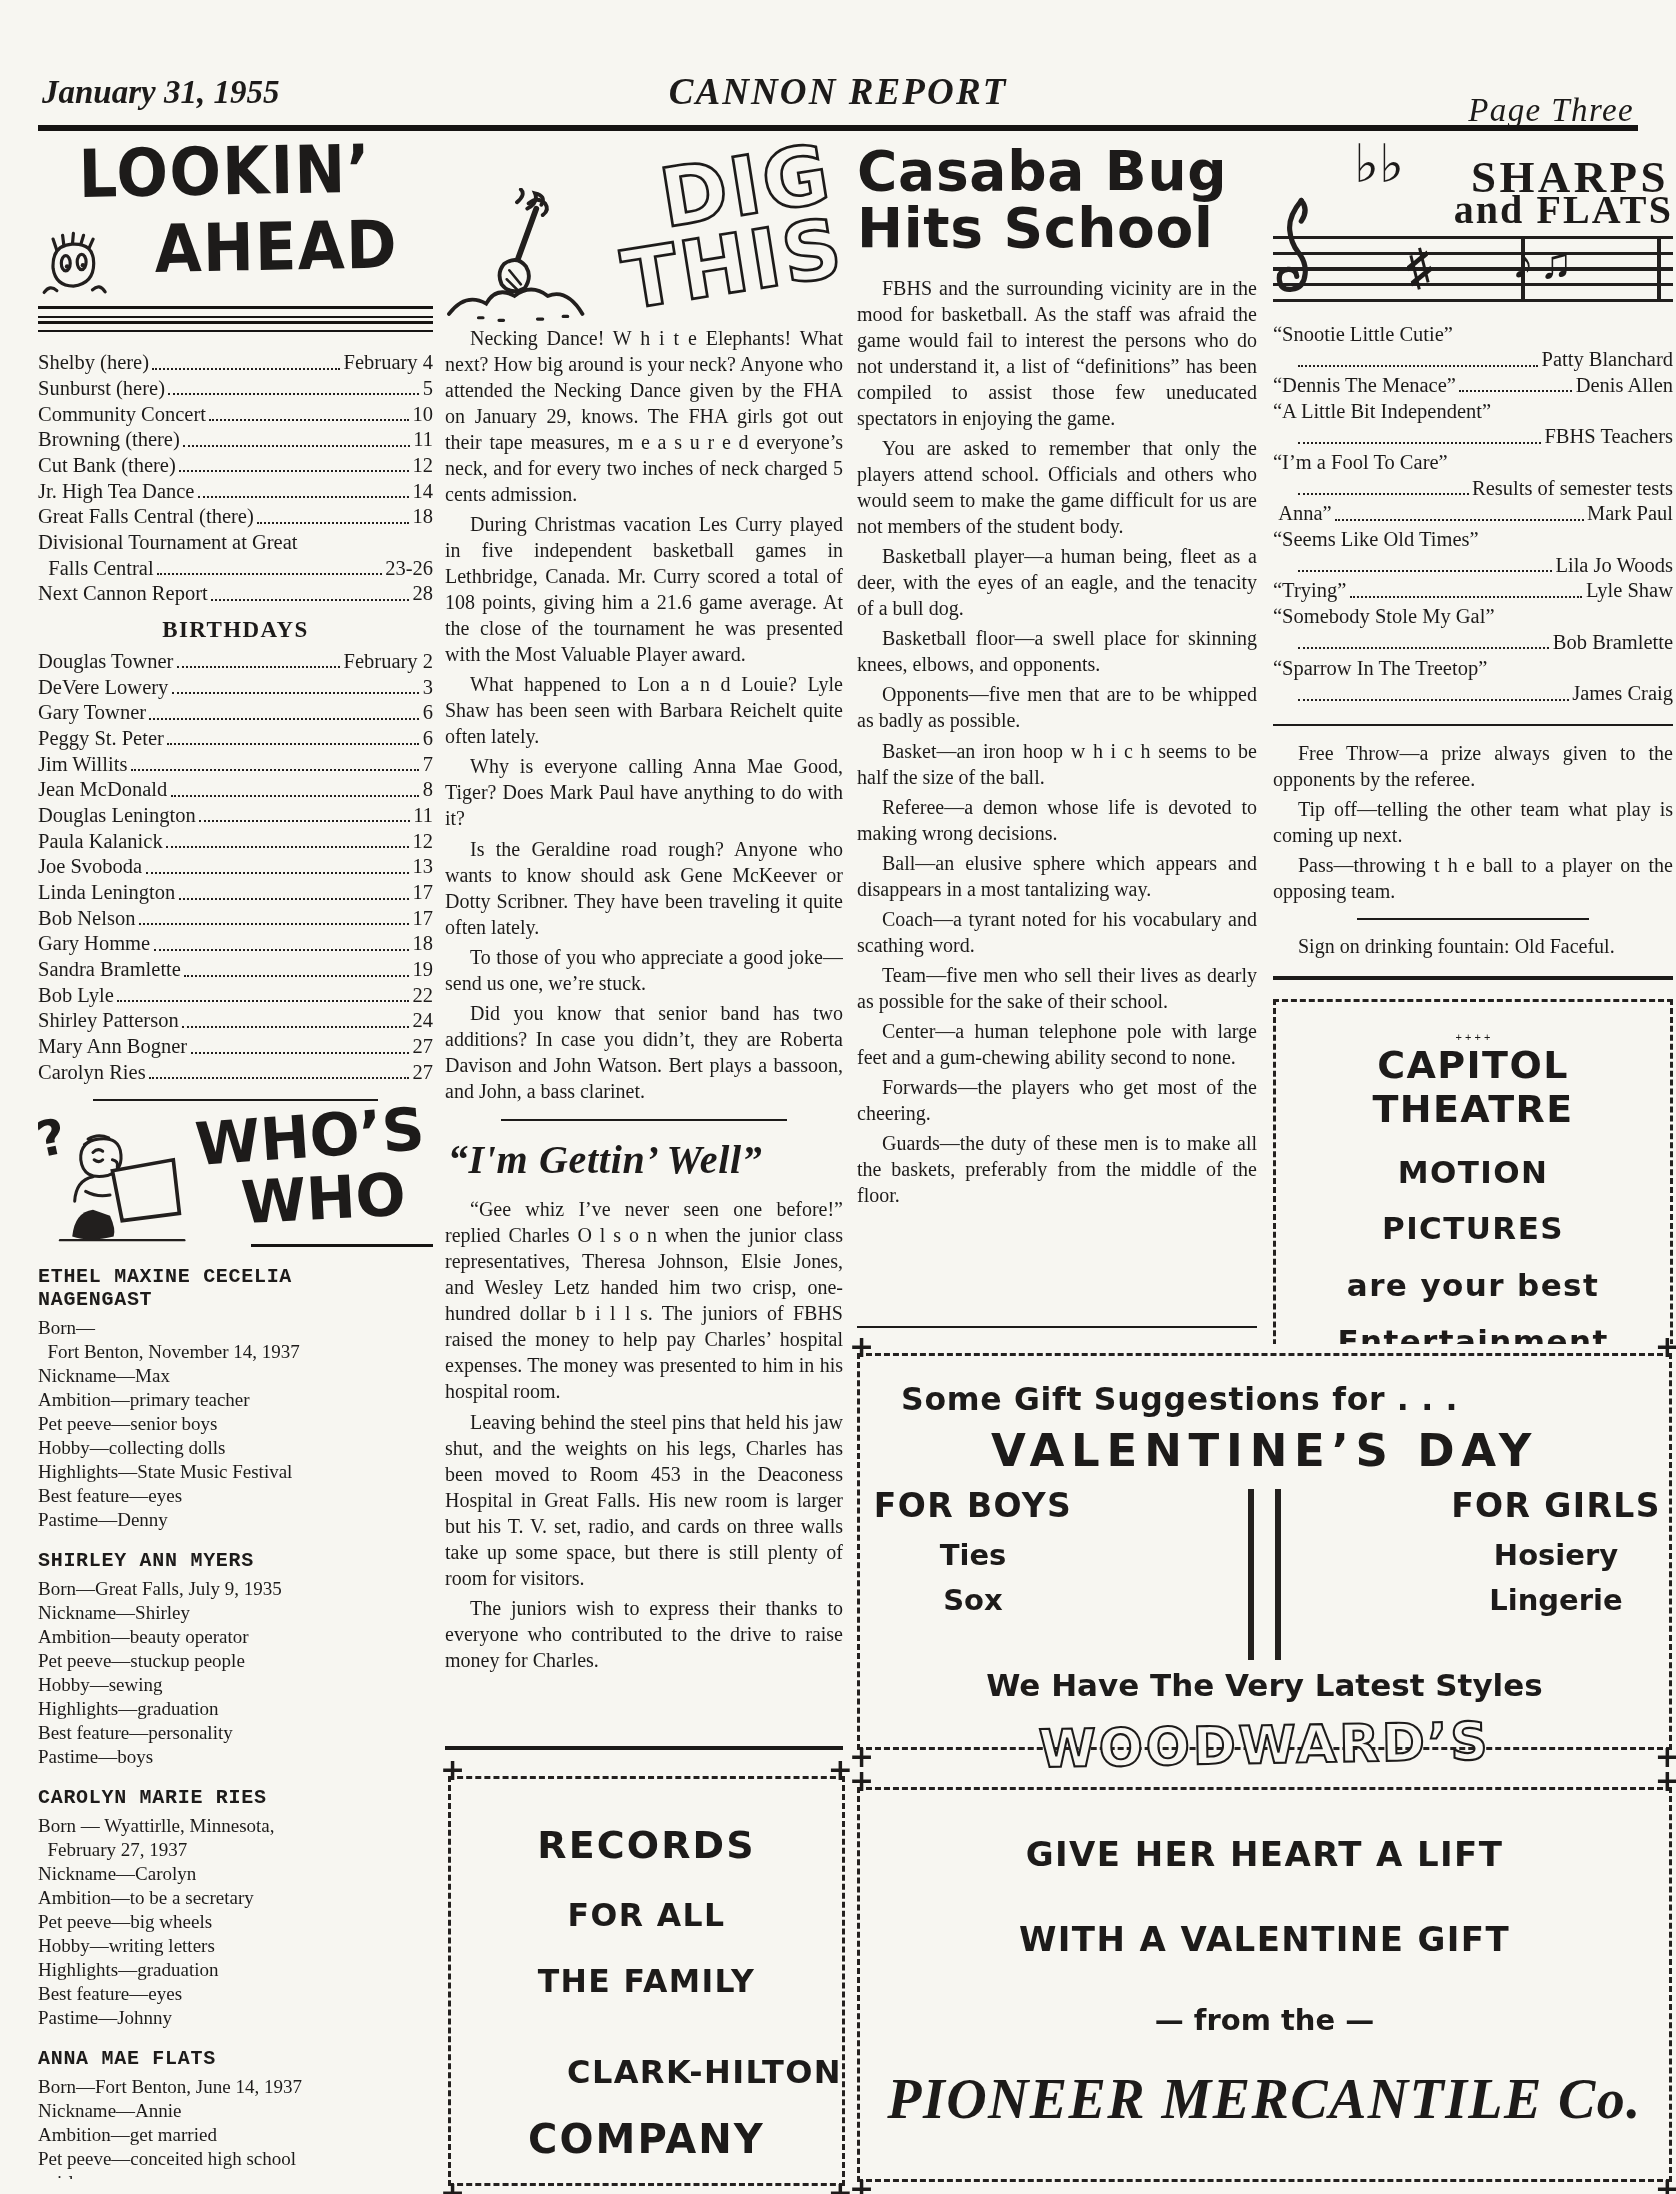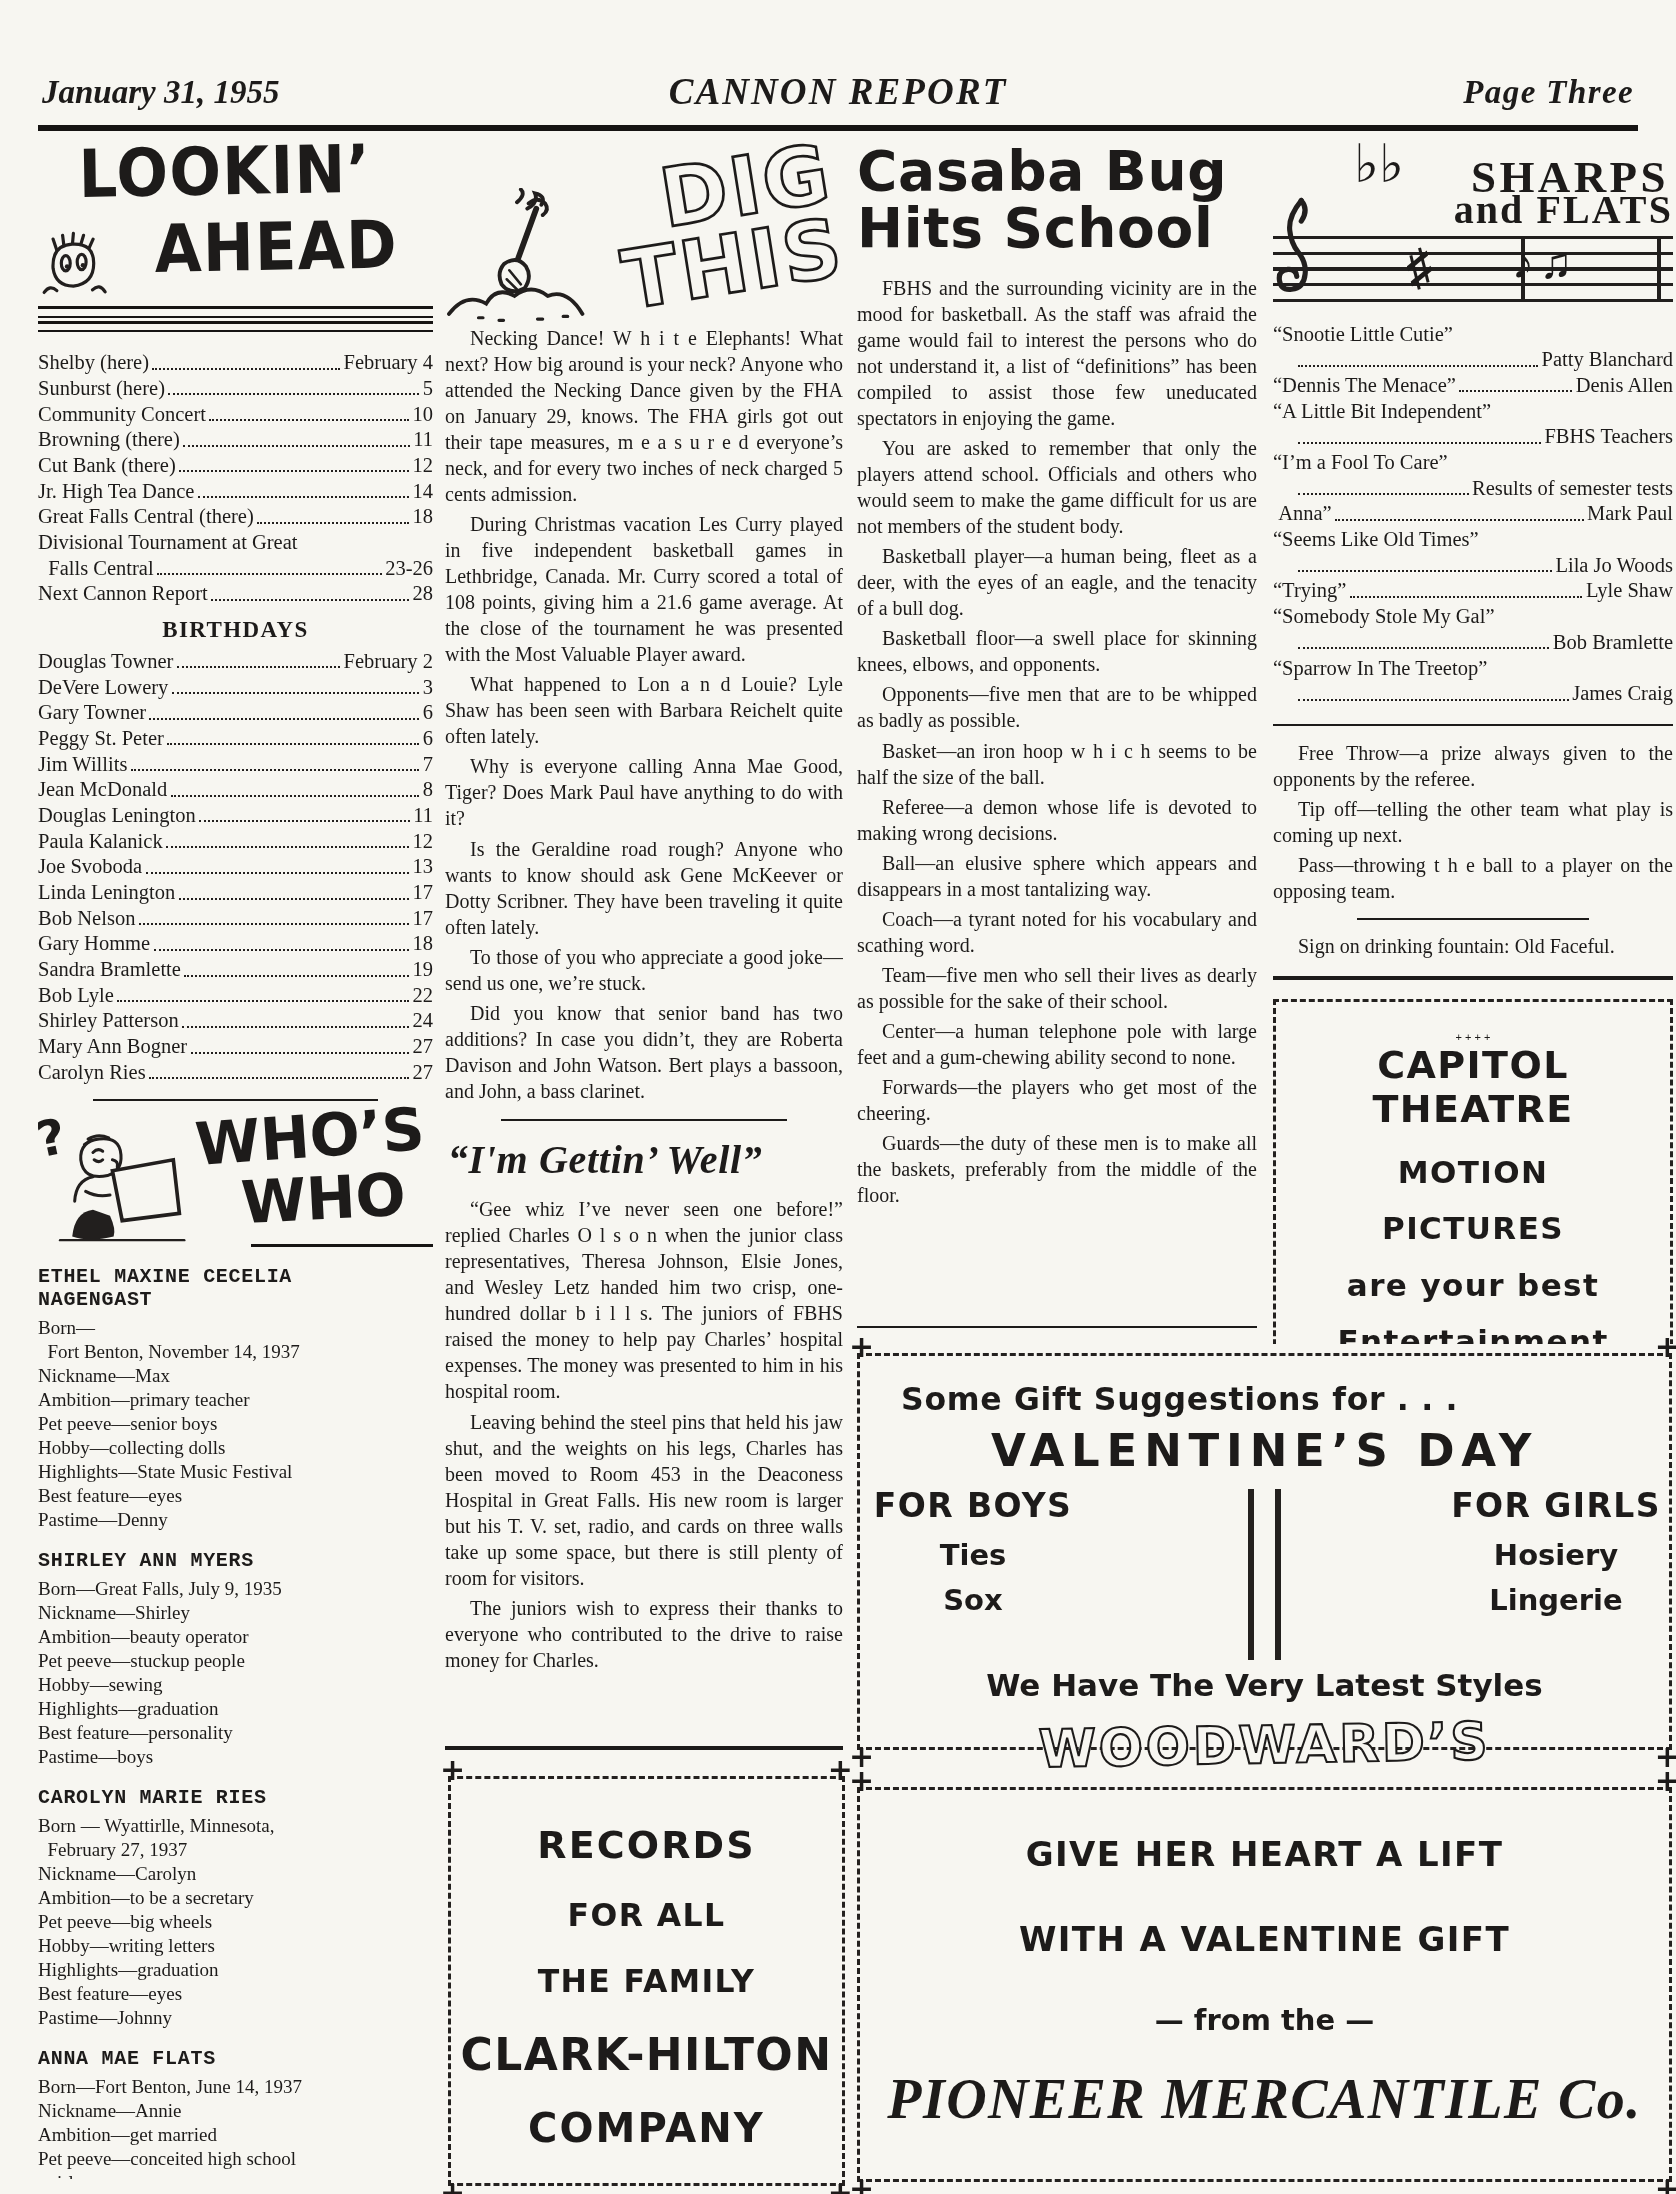--- a/index.html
+++ b/index.html
@@ -4,21 +4,21 @@
 <style>
   html,body{margin:0;padding:0;background:#d9d7d2;}
   #page{position:relative;width:1676px;height:2194px;background:#f7f6f1;color:#1d1b1a;
         font-family:"Liberation Serif","DejaVu Serif",serif;overflow:hidden;}
   .sans{font-family:"Liberation Sans","DejaVu Sans",sans-serif;}
   .hand{font-family:"DejaVu Sans",sans-serif;font-weight:bold;}
 
   
   .mast-date{position:absolute;left:42px;top:74px;font-size:33px;font-weight:bold;font-style:italic;}
   .mast-title{position:absolute;left:0;right:0;top:70px;text-align:center;font-size:37px;font-weight:bold;font-style:italic;letter-spacing:2.1px;}
-  .mast-page{position:absolute;right:42px;top:74px;font-size:33px;font-weight:bold;font-style:italic;letter-spacing:1.4px;}
+  .mast-page{position:absolute;right:42px;top:92px;font-size:33px;font-weight:normal;font-style:italic;letter-spacing:1.4px;}
   .mast-rule{position:absolute;left:38px;right:38px;top:125px;border-top:6.2px solid #161413;}
 
   
   .col{position:absolute;top:140px;overflow:hidden;}
   #col1{left:38px;width:395px;height:2039px;}
   #col2{left:445px;width:398px;height:1628px;}
   #col3{left:857px;width:400px;height:1191px;}
   #col4{left:1273px;width:400px;height:1204px;}
 
   
@@ -93,21 +93,21 @@
   .val-col{width:226px;text-align:center;}
   .val-h{font-size:33px;letter-spacing:1.4px;margin-bottom:12.3px;}
   .val-item{font-size:29px;margin:11px 0;}
   .val-div{width:20.5px;height:171px;border-left:6.2px solid #24211f;border-right:6.2px solid #24211f;margin-top:2.7px;}
   .val-tag{text-align:center;font-size:31px;margin-top:6.8px;}
   .val-store{text-align:center;font-size:52px;letter-spacing:2.7px;margin-top:12.3px;-webkit-text-stroke:2.1px #1d1b1a;color:#f7f6f1;transform:rotate(-1deg);}
 
   #clark-ad{left:448px;top:1776px;width:391px;height:404px;text-align:center;}
   .clark-l1{font-size:38px;letter-spacing:2.1px;margin-top:44px;}
   .clark-l2,.clark-l3{font-size:31.5px;letter-spacing:1.4px;margin-top:30px;}
-  .clark-l4{font-size:44px;letter-spacing:1.4px;margin-top:30px;}
+  .clark-l4{font-size:32px;letter-spacing:1.4px;margin-top:54px;text-align:right;}
   .clark-l5{font-size:40px;letter-spacing:2.1px;margin-top:25px;}
 
   #pioneer-ad{left:857px;top:1787px;width:809px;height:389px;text-align:center;}
   .pio-l1{font-size:34px;letter-spacing:1.4px;margin-top:44px;}
   .pio-l2{font-size:34px;letter-spacing:1.4px;margin-top:45px;}
   .pio-l3{font-size:29px;margin-top:44px;}
   .pio-l4{font-size:56px;font-weight:bold;font-style:italic;font-family:"Liberation Serif",serif;margin-top:30px;letter-spacing:1.4px;}
 
   .gettin-title{font-size:40px;font-weight:bold;font-style:italic;margin:4.1px 0 13.7px 2.7px;letter-spacing:0.7px;}
   .bday-head{text-align:center;font-size:23px;font-weight:bold;letter-spacing:1.4px;margin:11px 0 5.5px 0;}

